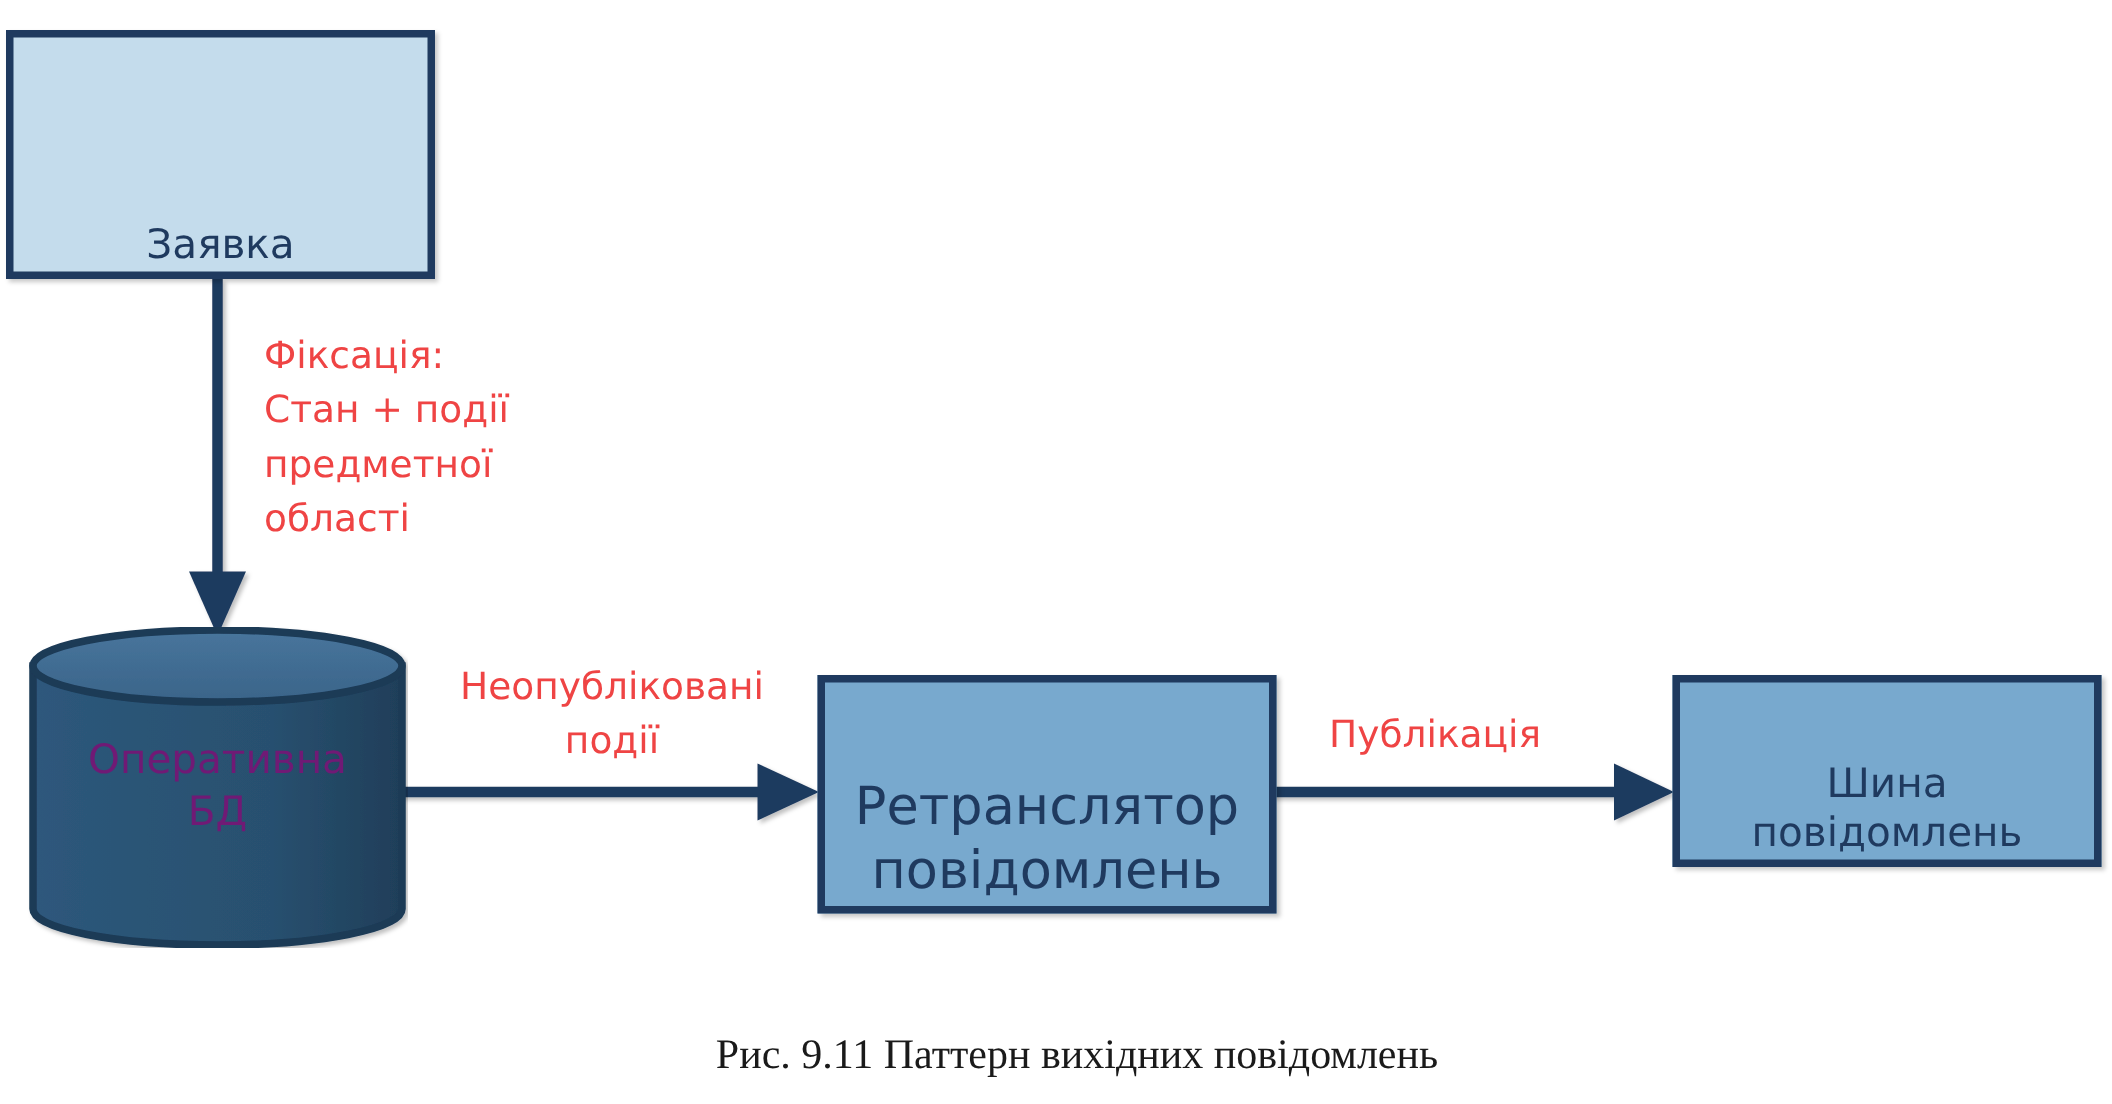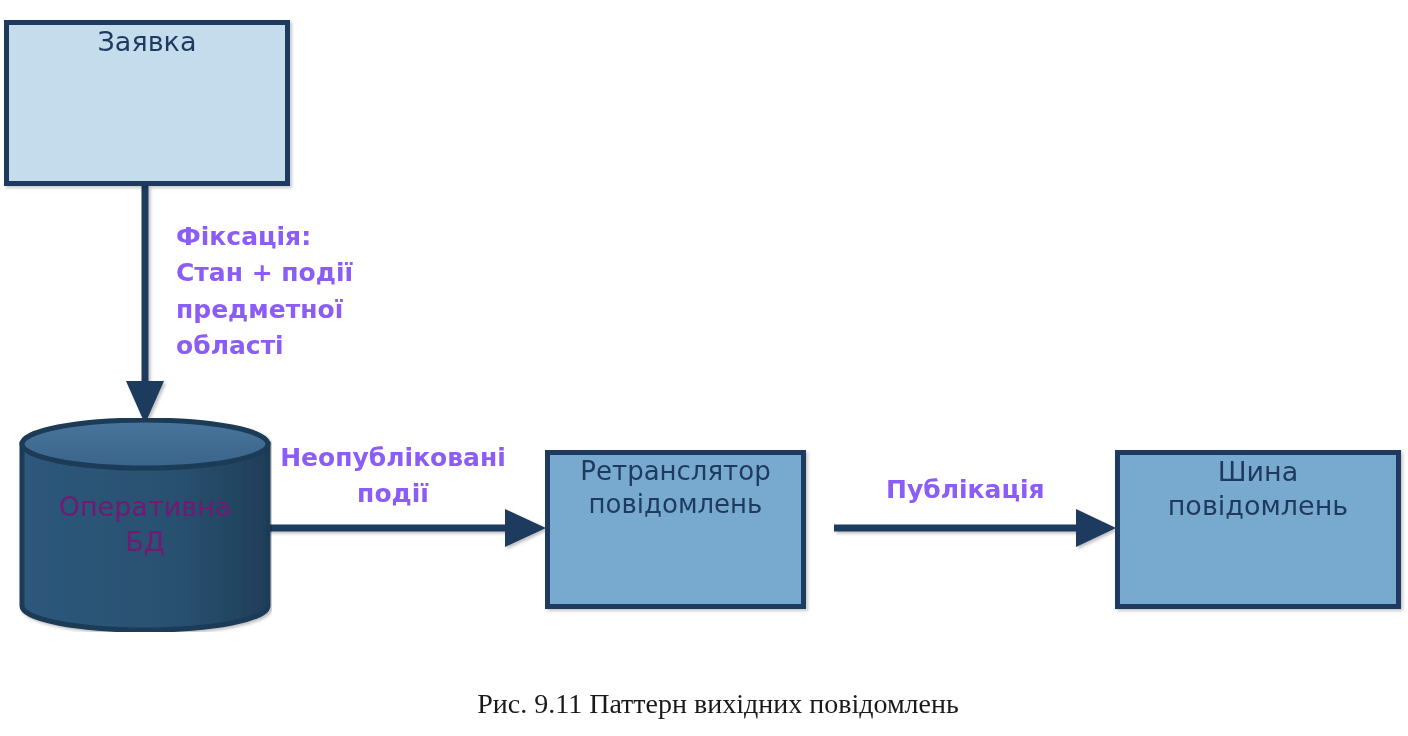--- a/index.html
+++ b/index.html
@@ -31,21 +31,21 @@
     height: 736px;
   }
 
   
   .node-box {
     position: absolute;
     box-sizing: border-box;
     border-style: solid;
     border-width: 5px;
     display: flex;
-    align-items: flex-start;
+    align-items: flex-end;
     justify-content: center;
     text-align: center;
     line-height: 1.25;
     box-shadow: 2px 2px 3px rgba(0,0,0,0.22);
   }
 
   .node-label {
     display: block;
     width: 100%;
     padding: 0 6px;
@@ -62,34 +62,34 @@
     background: #C4DCEC;
     border-color: #1F3A5F;
     color: #1F3A5F;
     font-size: 27px;
   }
 
   
   #node-relay {
     left: 545px;
     top: 450px;
-    width: 261px;
+    width: 306px;
     height: 159px;
     background: #78A9CE;
     border-color: #1F3A5F;
     color: #1F3A5F;
-    font-size: 26px;
+    font-size: 35px;
   }
 
   
   #node-bus {
     left: 1115px;
     top: 450px;
     width: 286px;
-    height: 159px;
+    height: 128px;
     background: #78A9CE;
     border-color: #1F3A5F;
     color: #1F3A5F;
     font-size: 27px;
   }
 
   
   #node-database {
     position: absolute;
     left: 18px;
@@ -107,34 +107,33 @@
     font-size: 27px;
     line-height: 1.28;
     white-space: pre-line;
     z-index: 3;
     pointer-events: none;
   }
 
   
   .edge-label {
     position: absolute;
-    color: #8b5cf6;
+    color: #ef4444;
     font-size: 25px;
     line-height: 1.45;
     white-space: pre-line;
-    font-weight: bold;
   }
   #label-fixation {
     left: 176px;
     top: 219px;
     width: 230px;
     text-align: left;
   }
   #label-unpublished {
-    left: 266px;
+    left: 281px;
     top: 440px;
     width: 254px;
     text-align: center;
   }
   #label-publication {
     left: 886px;
     top: 472px;
     width: 232px;
   }
 

